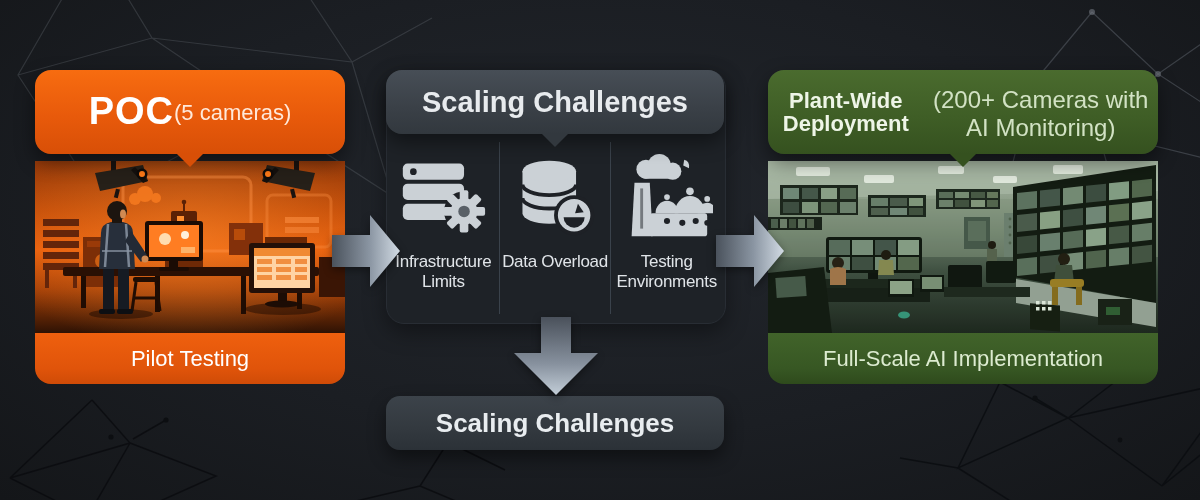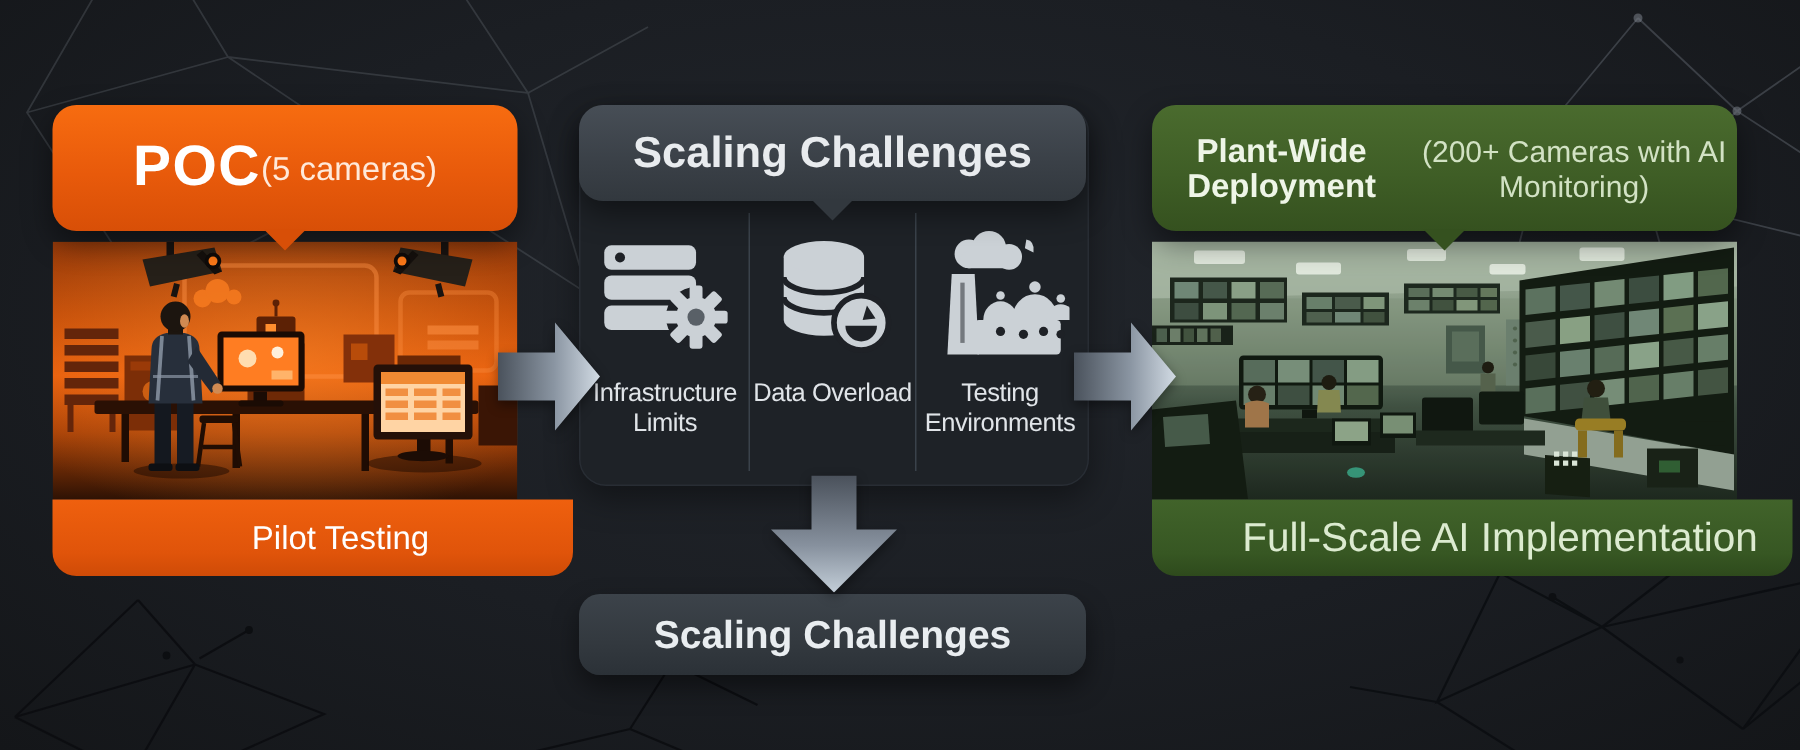--- a/index.html
+++ b/index.html
@@ -22,36 +22,36 @@
   .poc-header h1{font-size:38px;font-weight:bold;color:#ffffff;letter-spacing:1px;}
   .poc-sub{font-size:22px;color:#ffe9da;margin-top:2px;}
 
   .ch-header{left:386px;top:70px;width:338px;height:64px;
     background:linear-gradient(180deg,#474e56 0%,#3a4047 60%,#32383e 100%);--tail:#32383e;}
   .ch-header h2{font-size:29px;font-weight:bold;color:#e8ebee;}
 
   .dep-header{left:768px;top:70px;width:390px;height:84px;
     background:linear-gradient(180deg,#4a6b2e 0%,#3f5e26 55%,#35511f 100%);--tail:#35511f;}
   .dep-header h2{font-size:22px;font-weight:bold;color:#eef5e7;}
-  .dep-sub{font-size:20px;color:#d2e2c4;margin-top:3px;}
+  .dep-sub{font-size:24px;color:#d2e2c4;margin-top:3px;}
 
   
   .scene{position:absolute;z-index:3;overflow:hidden;}
   .poc-scene{left:35px;top:161px;width:310px;height:172px;}
   .dep-scene{left:768px;top:161px;width:390px;height:172px;}
 
   
   .caption{position:absolute;z-index:4;display:flex;align-items:center;justify-content:center;
-    border-radius:0 0 16px 16px;padding-left:37px;}
+    border-radius:0 0 16px 16px;}
   .poc-footer{left:35px;top:333px;width:310px;height:51px;
     background:linear-gradient(180deg,#ef600e 0%,#e0540a 70%,#cf4b07 100%);}
   .poc-footer span{font-size:22px;color:#ffffff;}
   .dep-footer{left:768px;top:333px;width:390px;height:51px;
     background:linear-gradient(180deg,#41632a 0%,#375723 70%,#2e4a1c 100%);}
-  .dep-footer span{font-size:27px;color:#dcebd0;}
+  .dep-footer span{font-size:22px;color:#dcebd0;}
 
   
   .panel{position:absolute;left:386px;top:70px;width:338px;height:252px;z-index:2;
     background:#1e2227;border:1px solid #282d34;border-radius:18px;
     box-shadow:0 8px 22px rgba(0,0,0,.4);}
   .columns{position:absolute;left:388px;top:142px;width:334px;height:172px;z-index:5;display:flex;}
   .col{flex:1;display:flex;flex-direction:column;align-items:center;padding-top:4px;}
   .col + .col{border-left:1px solid #3a424b;}
   .cicon{height:92px;display:flex;align-items:center;justify-content:center;margin-top:6px;}
   .clabel{margin-top:8px;font-size:17px;letter-spacing:-0.3px;line-height:1.15;

